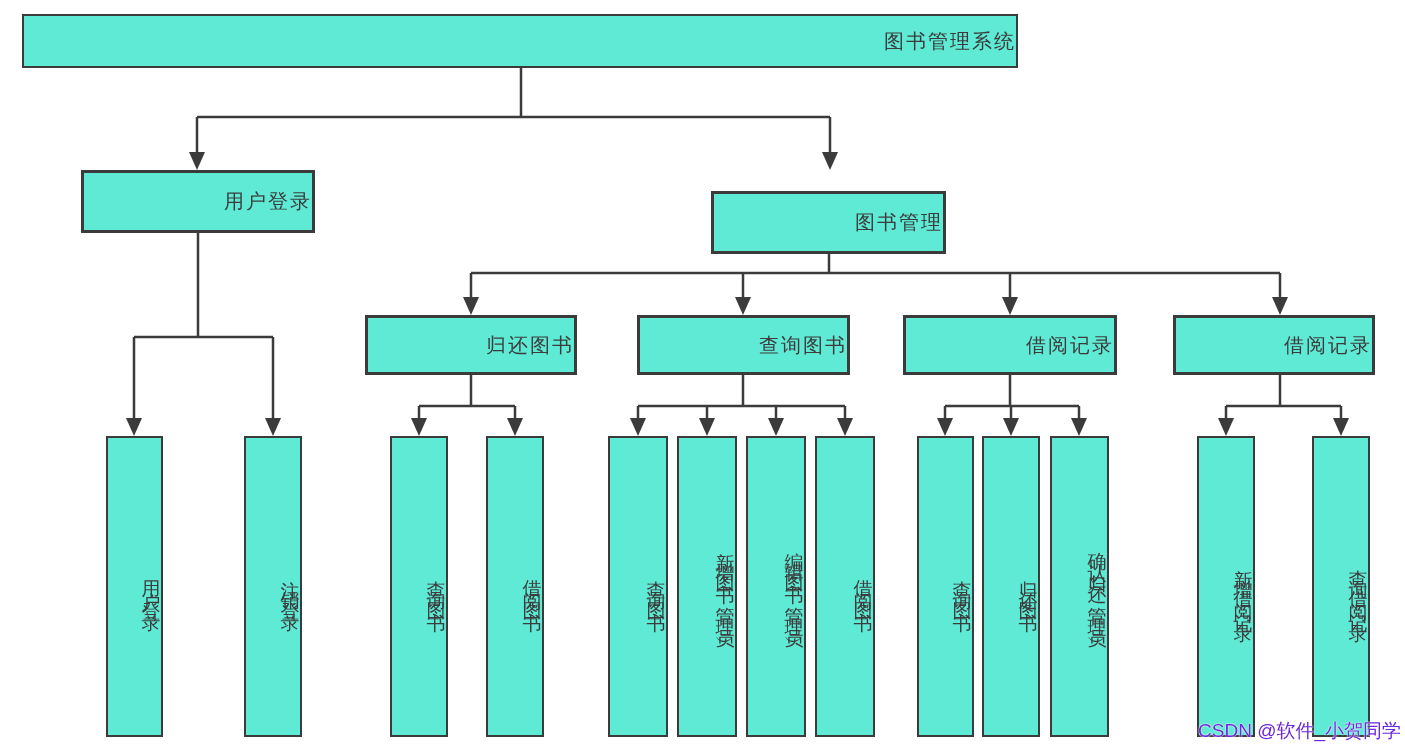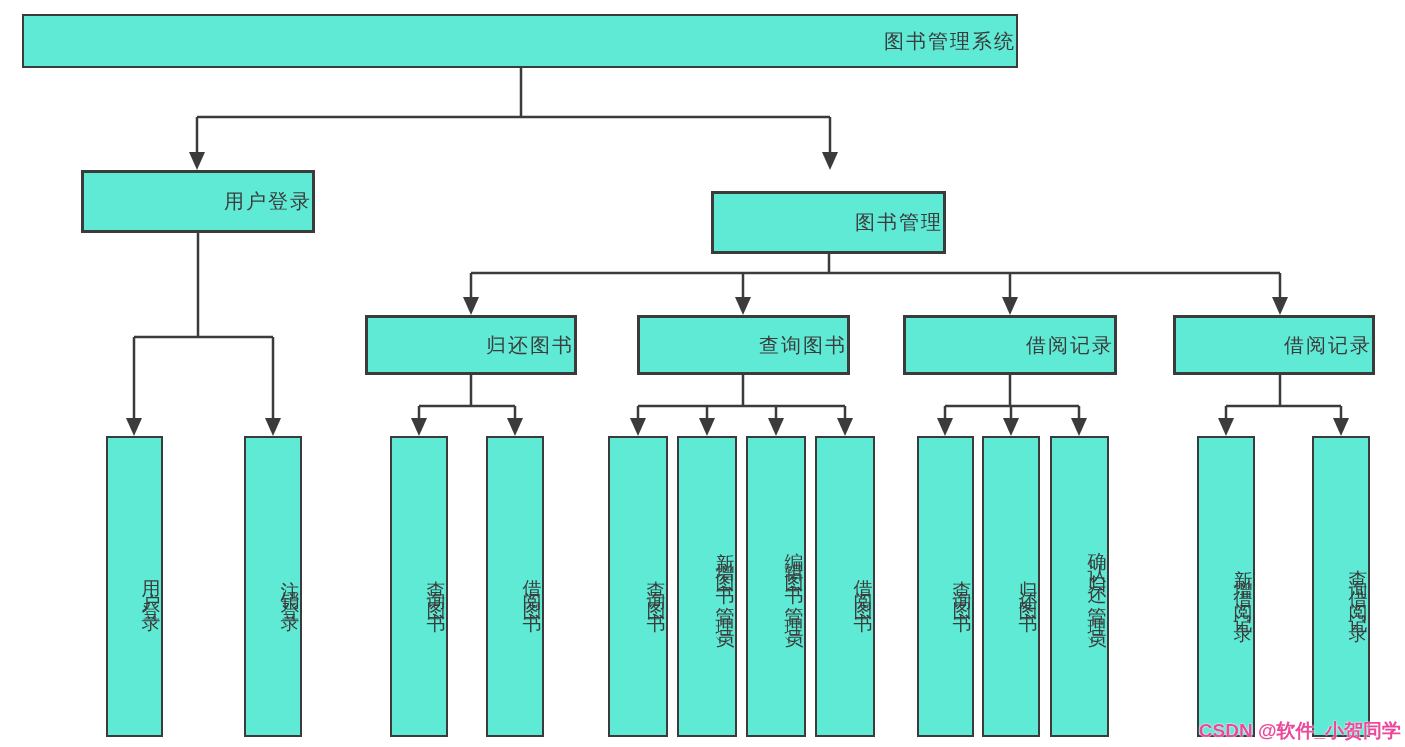--- a/index.html
+++ b/index.html
@@ -65,25 +65,24 @@
   .lf-9  { left: 917px;  width: 57px; }
   .lf-10 { left: 982px;  width: 58px; }
   .lf-11 { left: 1050px; width: 59px; }
   .lf-12 { left: 1197px; width: 58px; }
   .lf-13 { left: 1312px; width: 58px; }
   .watermark {
     position: absolute;
     right: 4px;
     bottom: 3px;
     font-size: 19px;
-    color: #ec4899;
+    color: #6d28d9;
     text-shadow: 0 0 2px #ffffff, 0 0 1px #ffffff;
     z-index: 10;
     white-space: nowrap;
-    font-weight: bold;
   }
 </style>
 </head>
 <body>
 
 <div class="stage">
 
   <svg class="connectors" viewBox="0 0 1405 747" xmlns="http://www.w3.org/2000/svg" aria-hidden="true">
     <g stroke="#3b3b3b" stroke-width="2.5" fill="none">
 

